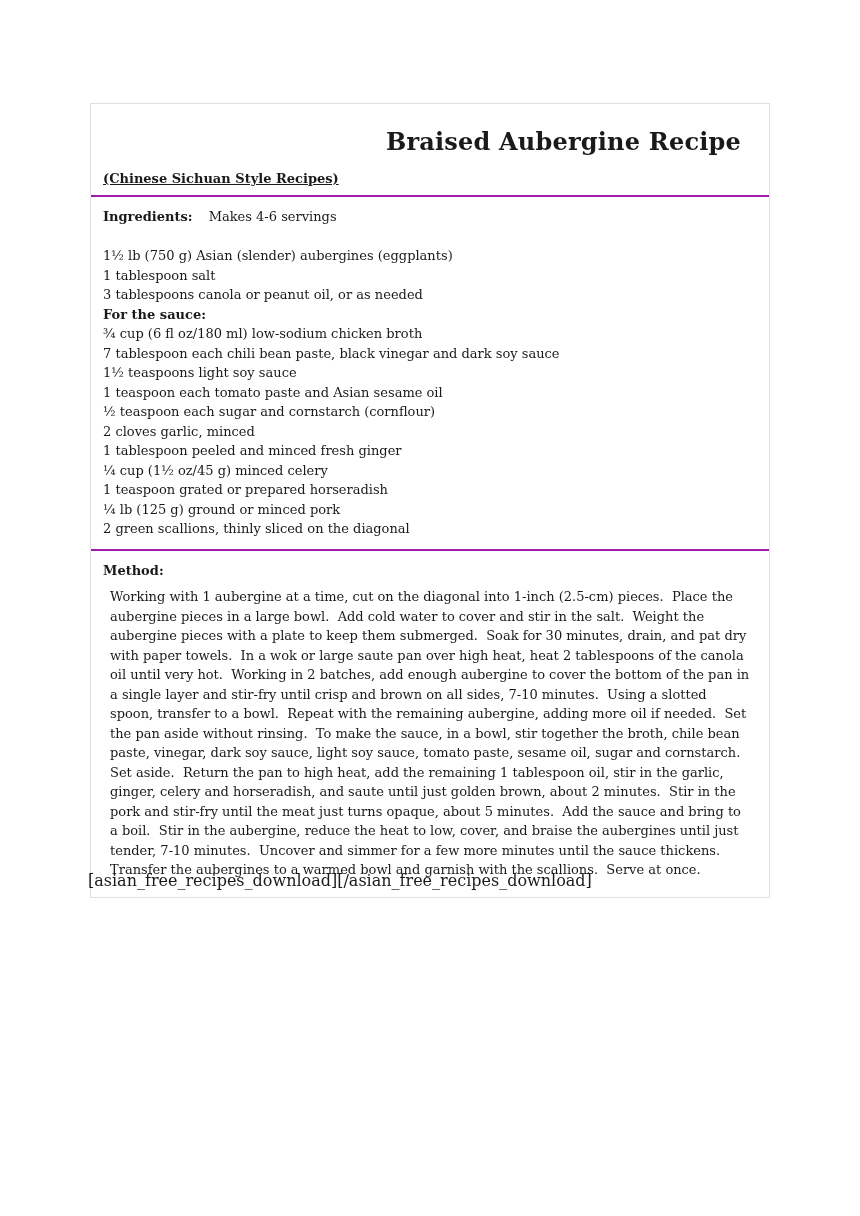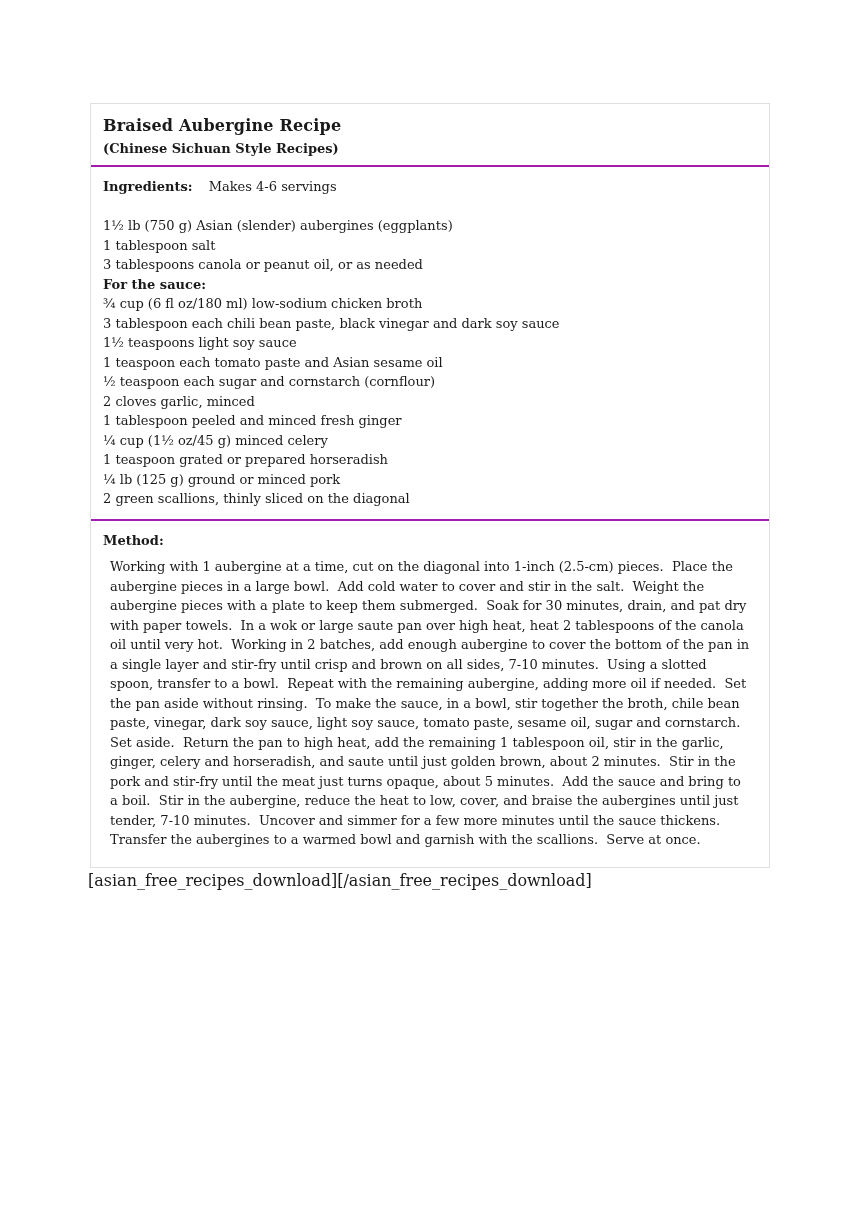--- a/index.html
+++ b/index.html
@@ -20,31 +20,33 @@
     left: 90px;
     top: 103px;
     width: 680px;
     border: 1px solid #e0e0e0;
     background: #ffffff;
   }
   .card-header {
     padding: 9px 12px 8px 12px;
   }
   .card-header h1 {
-    margin: 0;
-    font-size: 16px;
+    margin: 16px;
+    font-size: 24px;
     line-height: 25px;
     font-weight: bold;
     letter-spacing: 0.2px;
+    text-align: right;
   }
   .card-header h2 {
     margin: 2px 0 0 0;
     font-size: 13px;
     line-height: 17px;
     font-weight: bold;
+    text-decoration: underline;
   }
   .card-section {
     border-top: 2px solid #a21caf;
     padding: 10px 12px;
     font-size: 13px;
     line-height: 19.5px;
   }
   .bold { font-weight: bold; }
   .servings { margin-left: 16px; }
   .blank-line { height: 19.5px; }
@@ -78,21 +80,21 @@
     </div>
     <div class="blank-line"></div>
     <div>
         <div class="ing-line">1½ lb (750 g) Asian (slender) aubergines (eggplants)</div>
         <div class="ing-line">1 tablespoon salt</div>
         <div class="ing-line">3 tablespoons canola or peanut oil, or as needed</div>
       </div>
     <div class="ing-line bold">For the sauce:</div>
     <div>
         <div class="ing-line">¾ cup (6 fl oz/180 ml) low-sodium chicken broth</div>
-        <div class="ing-line">3 tablespoon each chili bean paste, black vinegar and dark soy sauce</div>
+        <div class="ing-line">7 tablespoon each chili bean paste, black vinegar and dark soy sauce</div>
         <div class="ing-line">1½ teaspoons light soy sauce</div>
         <div class="ing-line">1 teaspoon each tomato paste and Asian sesame oil</div>
         <div class="ing-line">½ teaspoon each sugar and cornstarch (cornflour)</div>
         <div class="ing-line">2 cloves garlic, minced</div>
         <div class="ing-line">1 tablespoon peeled and minced fresh ginger</div>
         <div class="ing-line">¼ cup (1½ oz/45 g) minced celery</div>
         <div class="ing-line">1 teaspoon grated or prepared horseradish</div>
         <div class="ing-line">¼ lb (125 g) ground or minced pork</div>
         <div class="ing-line">2 green scallions, thinly sliced on the diagonal</div>
       </div>

